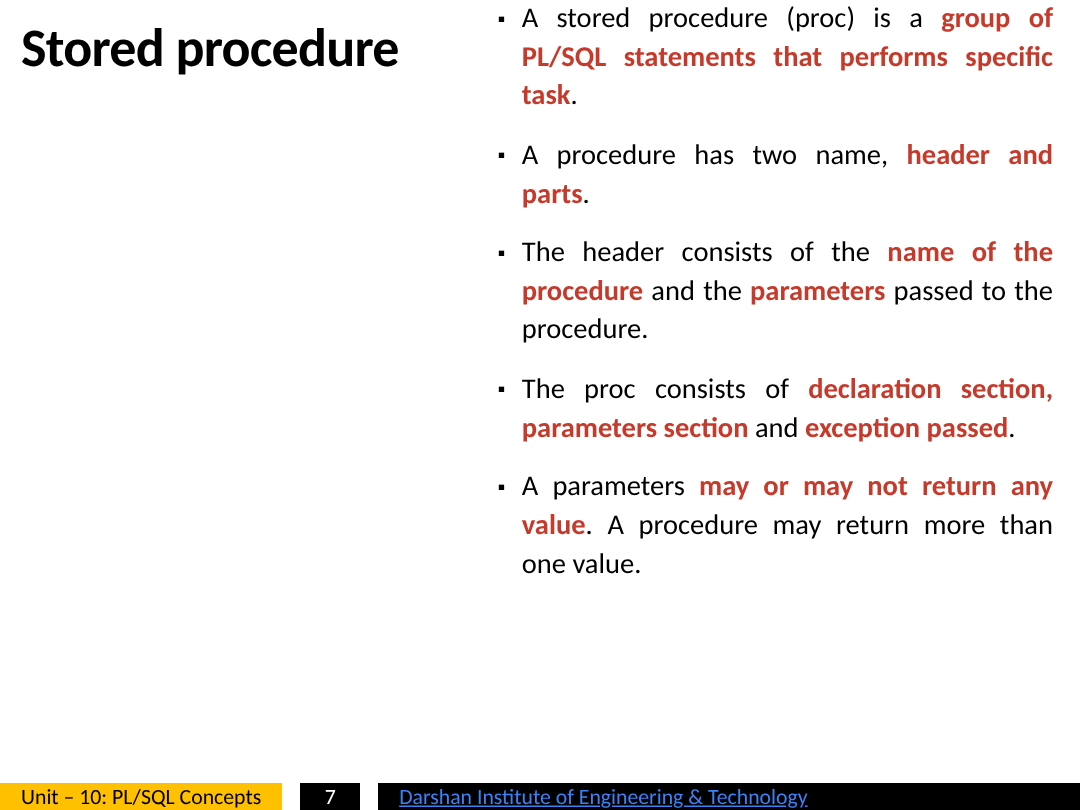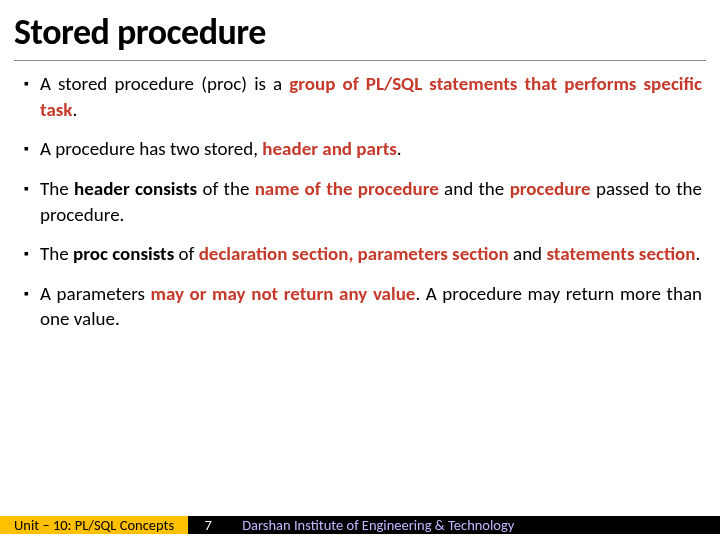--- a/index.html
+++ b/index.html
@@ -1,54 +1,54 @@
 <!DOCTYPE html>
 <html><head>
 <meta charset="utf-8">
 <style>
   * { margin: 0; padding: 0; box-sizing: border-box; }
   html, body { width: 720px; height: 540px; font-family: Calibri, Arial, sans-serif; background: #fff; color: #000; }
-  .slide { width: 720px; height: 540px; position: relative; display: flex; flex-direction: column; }
+  .slide { width: 720px; height: 540px; position: relative; display: flex; }
   .title { font-size: 36px; font-weight: 700; padding: 10px 14px 6px 14px; letter-spacing: -0.5px; }
   .rule { height: 1px; background: #888; margin: 0 14px 10px 14px; }
   .content { flex: 1; padding: 0 18px 0 24px; }
   ul { list-style: none; }
   li { display: flex; align-items: flex-start; margin-bottom: 14px; font-size: 19px; line-height: 1.35; text-align: justify; }
   .bullet-mark { display: inline-block; width: 16px; flex-shrink: 0; font-size: 14px; padding-top: 4px; }
   .bullet-text { flex: 1; }
-  .bold { font-weight: 700; }
+  .bold { font-weight: 400; }
   .accent { color: #c63a2b; font-weight: 700; }
-  .footer { position: absolute; left: 0; right: 0; bottom: 0; height: 30px; display: flex; align-items: center; font-size: 14.5px; }
+  .footer { position: absolute; left: 0; right: 0; bottom: 0; height: 30px; display: flex; align-items: flex-end; font-size: 14.5px; gap: 12px; }
   .footer-left { background: #ffc000; color: #000; padding: 0 14px; display: flex; align-items: center; flex-shrink: 0; }
   .footer-page { background: #000; color: #fff; width: 40px; display: flex; align-items: center; justify-content: center; flex-shrink: 0; }
-  .footer-right { background: #000; color: #c4b5fd; flex: 1; display: flex; align-items: center; padding-left: 14px; }
+  .footer-right { background: #000; color: #3b82f6; flex: 1; display: flex; align-items: center; padding-left: 14px; text-decoration: underline; }
 </style>
 </head>
 <body>
 
 <div class="slide">
   <div class="title">Stored procedure</div>
   <div class="rule"></div>
   <div class="content">
     <ul id="bullet-list">
         <li>
           <span class="bullet-mark">▪</span>
           <span class="bullet-text"><span>A stored procedure (proc) is a </span><span class="accent">group of PL/SQL statements that performs specific task</span><span>.</span></span>
         </li>
         <li>
           <span class="bullet-mark">▪</span>
-          <span class="bullet-text"><span>A procedure has two stored, </span><span class="accent">header and parts</span><span>.</span></span>
+          <span class="bullet-text"><span>A procedure has two name, </span><span class="accent">header and parts</span><span>.</span></span>
         </li>
         <li>
           <span class="bullet-mark">▪</span>
-          <span class="bullet-text"><span>The </span><span class="bold">header consists</span><span> of the </span><span class="accent">name of the procedure</span><span> and the </span><span class="accent">procedure</span><span> passed to the procedure.</span></span>
+          <span class="bullet-text"><span>The </span><span class="bold">header consists</span><span> of the </span><span class="accent">name of the procedure</span><span> and the </span><span class="accent">parameters</span><span> passed to the procedure.</span></span>
         </li>
         <li>
           <span class="bullet-mark">▪</span>
-          <span class="bullet-text"><span>The </span><span class="bold">proc consists</span><span> of </span><span class="accent">declaration section, parameters section</span><span> and </span><span class="accent">statements section</span><span>.</span></span>
+          <span class="bullet-text"><span>The </span><span class="bold">proc consists</span><span> of </span><span class="accent">declaration section, parameters section</span><span> and </span><span class="accent">exception passed</span><span>.</span></span>
         </li>
         <li>
           <span class="bullet-mark">▪</span>
           <span class="bullet-text"><span>A parameters </span><span class="accent">may or may not return any value</span><span>. A procedure may return more than one value.</span></span>
         </li>
       </ul>
   </div>
   <div class="footer">
     <div class="footer-left">Unit – 10: PL/SQL Concepts</div>
     <div class="footer-page">7</div>

